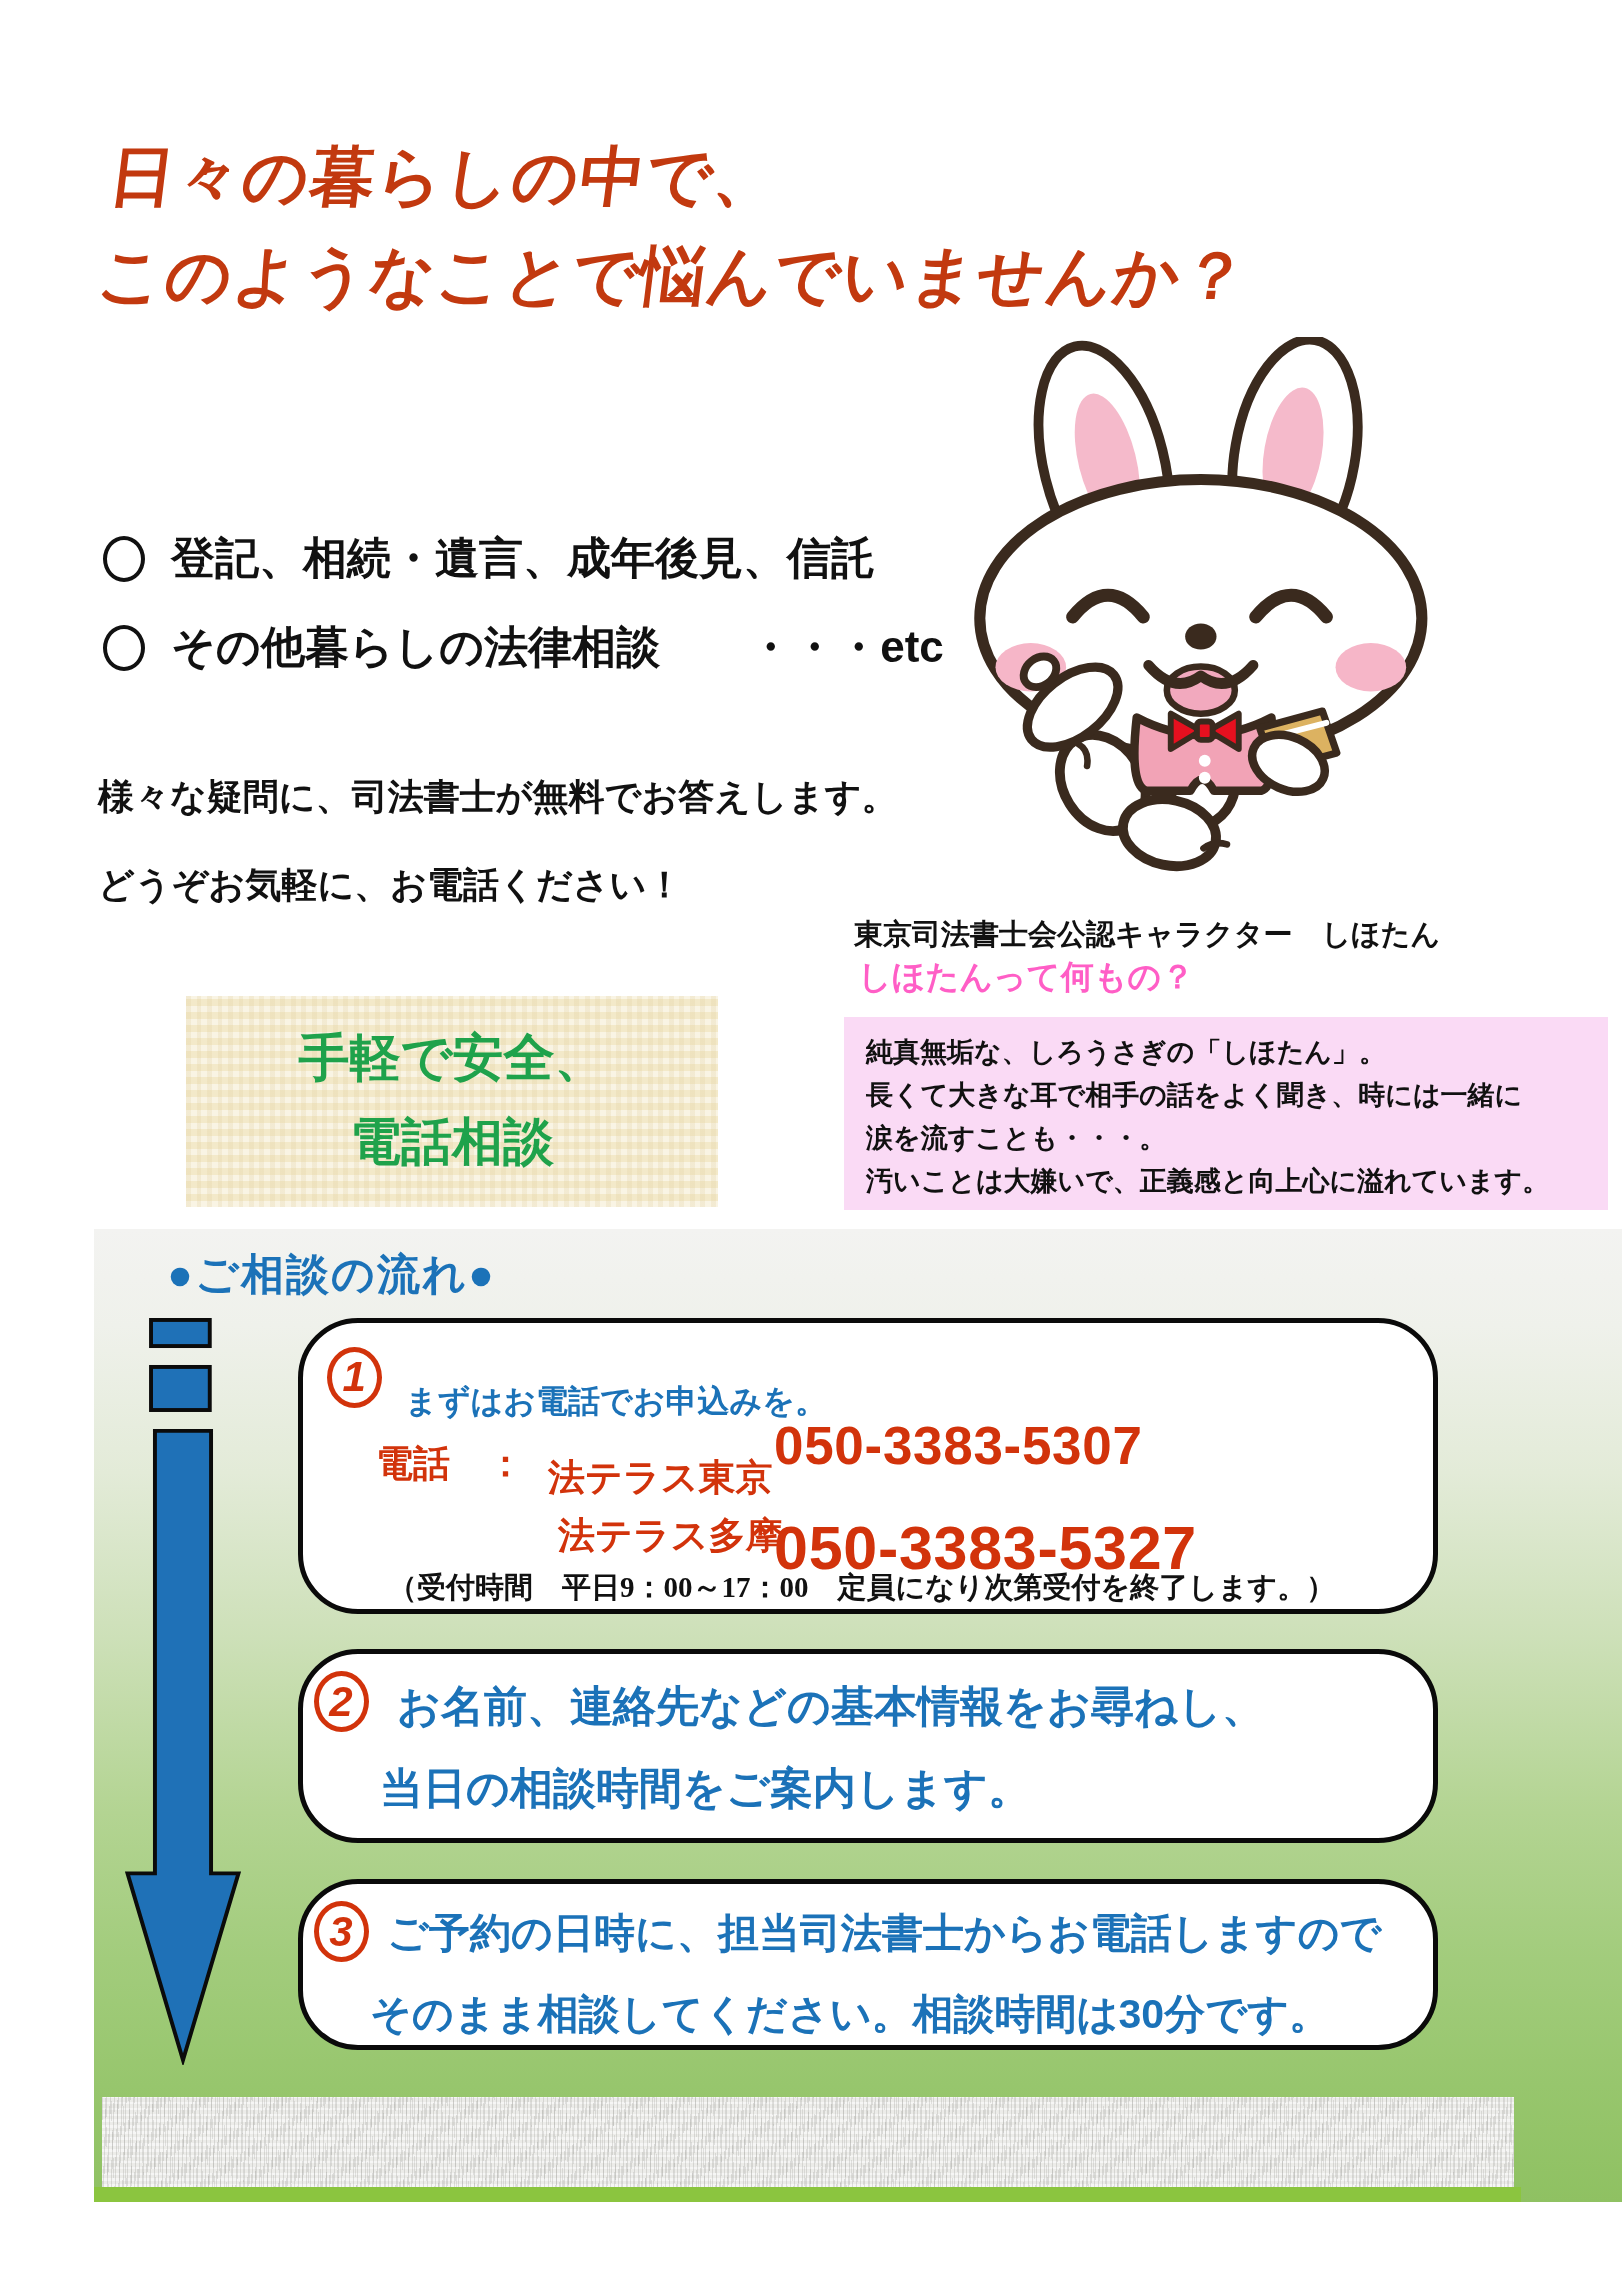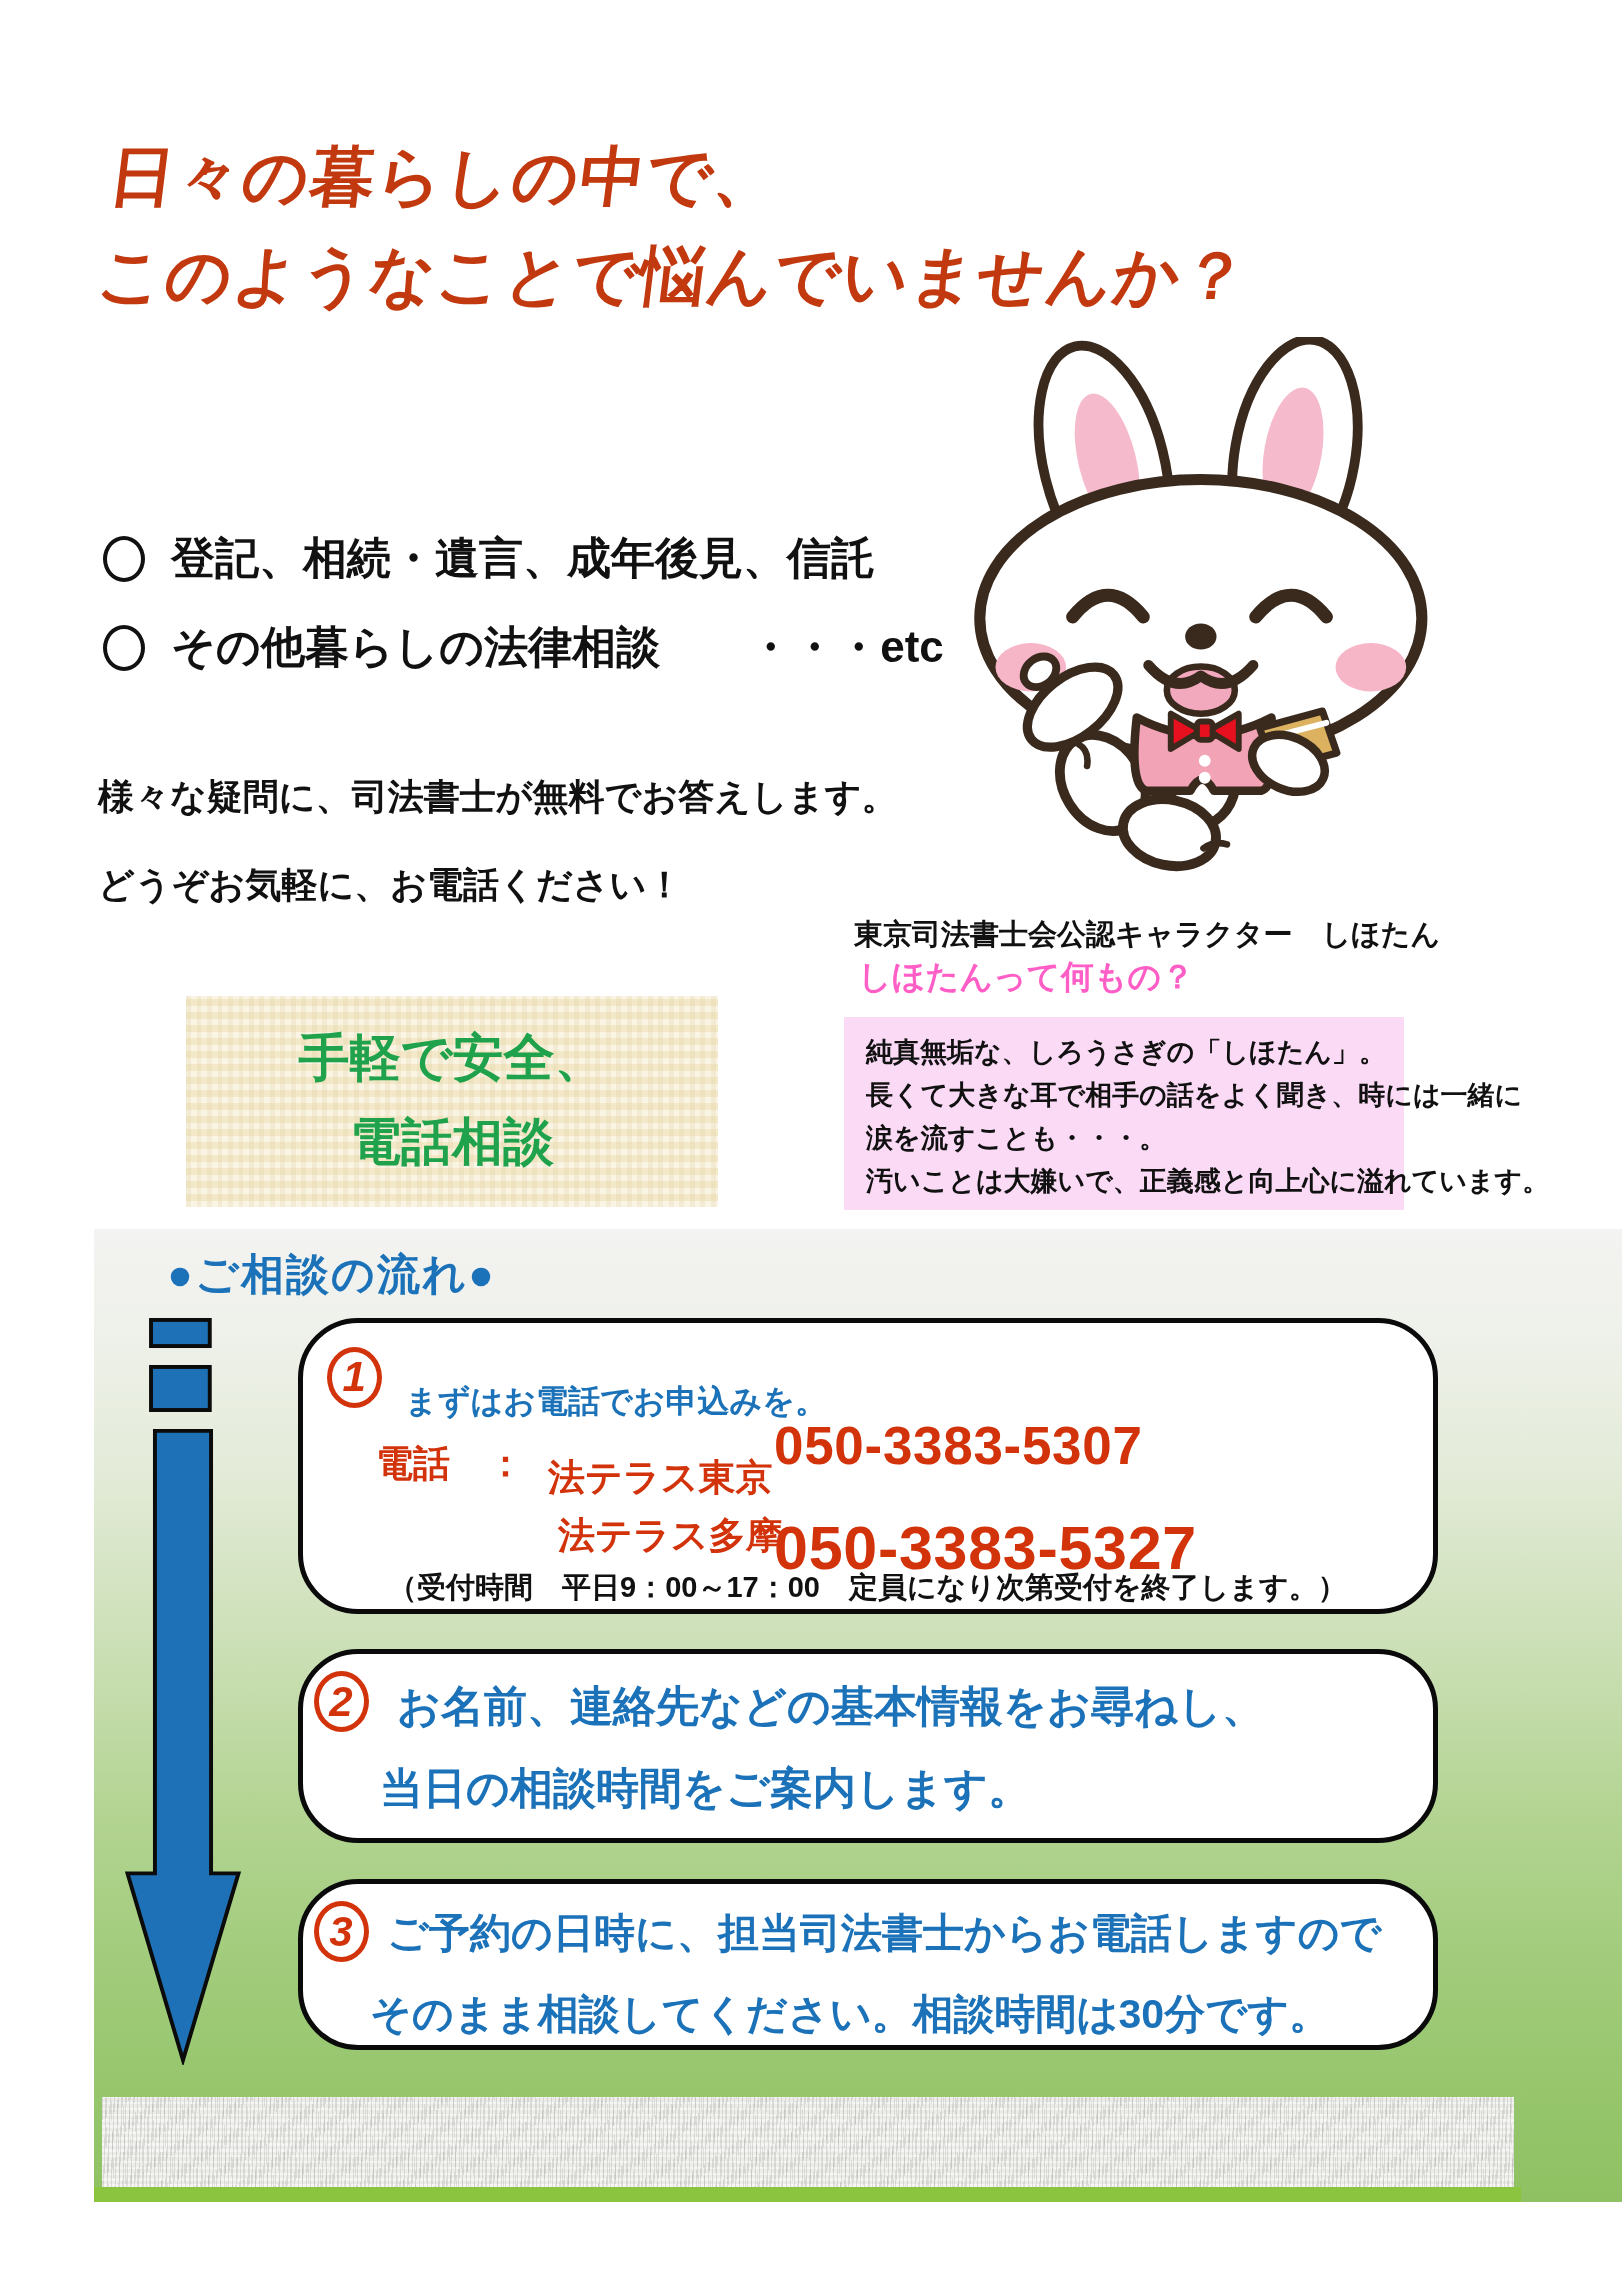--- a/index.html
+++ b/index.html
@@ -30,21 +30,21 @@
   .obullet{width:34px;height:38px;border:4.6px solid #111;border-radius:50%;flex:none;background:transparent;}
   .ctext{font-size:44px;}
 
   
   .intro{left:98px;font-size:36px;}
 
   
   .rabbit{left:973px;top:337px;}
   .caption{left:854px;top:915px;font-size:29px;}
   .question{left:858px;top:955px;font-size:33px;color:var(--pink-heading);}
-  .pinkbox{left:844px;top:1017px;width:560px;height:193px;background:var(--pink-box-bg);
+  .pinkbox{left:844px;top:1017px;width:764px;height:193px;background:var(--pink-box-bg);
            box-sizing:border-box;padding:13.7px 0 0 22px;}
   .pinkbox div{font-size:27px;line-height:43px;white-space:nowrap;}
 
   
   .banner{left:186px;top:996px;width:532px;height:211px;box-sizing:border-box;
           background:
             repeating-linear-gradient(90deg, rgba(224,206,158,0.25) 0 4.6px, rgba(255,255,255,0) 4.6px 10.5px),
             repeating-linear-gradient(0deg, rgba(255,255,255,0.5) 0 5.9px, rgba(255,255,255,0) 5.9px 13px),
             var(--banner-bg);
           display:flex;flex-direction:column;align-items:center;justify-content:space-between;
@@ -65,21 +65,21 @@
            display:flex;align-items:center;justify-content:center;font-size:42px;color:var(--accent-red);
            font-style:italic;box-sizing:border-box;background:#FFF;}
   .sn1{left:23.6px;top:23.6px;}
   .sn23{left:10.5px;top:17px;}
   .c1-title{left:102px;top:29px;font-size:32px;color:var(--text-blue);margin-top:28px;}
   .c1-label{left:73px;top:116px;font-size:37px;color:var(--accent-red);}
   .c1-name1{left:245px;top:116px;font-size:37px;color:var(--accent-red);margin-top:14px;}
   .c1-num1{left:471px;top:92px;font-size:53px;color:var(--accent-red);letter-spacing:0.7px;}
   .c1-name2{left:255px;top:188px;font-size:37px;color:var(--accent-red);}
   .c1-num2{left:471px;top:164px;font-size:61px;color:var(--accent-red);letter-spacing:0.7px;margin-top:26px;}
-  .c1-note{left:85px;top:245px;font-size:29px;color:#111;}
+  .c1-note{left:85px;top:245px;font-size:29px;color:#111;font-family:Liberation Serif, serif;}
   .c2-line1{left:94px;top:23.6px;font-size:43px;color:var(--text-blue);}
   .c2-line2{left:77px;top:106px;font-size:43px;color:var(--text-blue);}
   .c3-line1{left:84px;top:22px;font-size:41px;color:var(--text-blue);}
   .c3-line2{left:67px;top:103px;font-size:41px;color:var(--text-blue);}
   .strip{left:7.9px;top:868px;width:1412px;height:90px;
          background:
            repeating-linear-gradient(92deg, rgba(150,150,145,0.28) 0 1.3px, rgba(255,255,255,0) 1.3px 3.9px),
            repeating-linear-gradient(88deg, rgba(120,120,115,0.18) 0 0.7px, rgba(255,255,255,0) 0.7px 5.9px),
            repeating-linear-gradient(0deg, rgba(255,255,255,0.55) 0 2.6px, rgba(255,255,255,0) 2.6px 5.9px),
            #ECECE9;}

